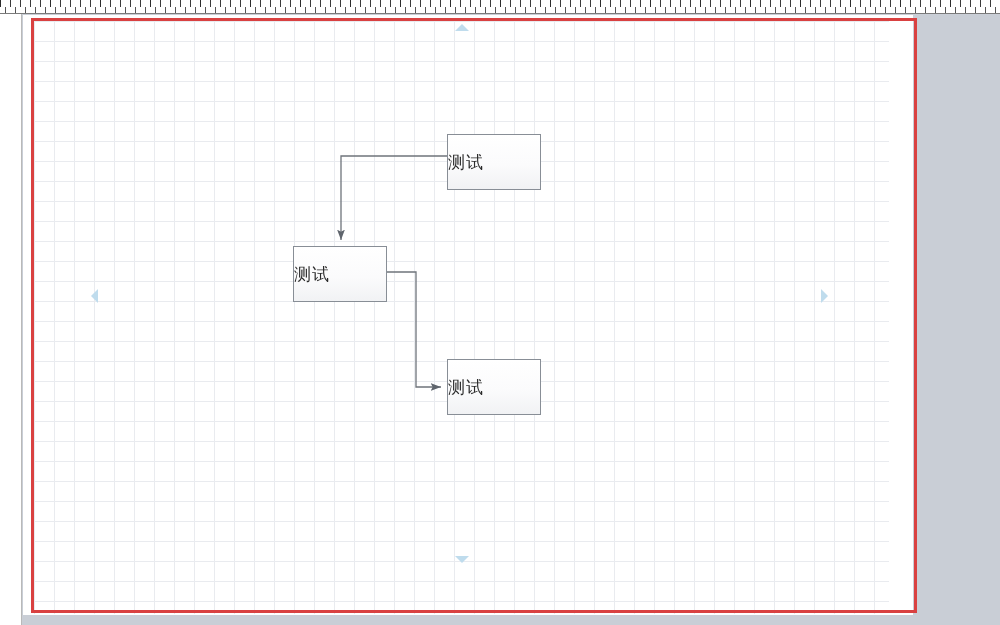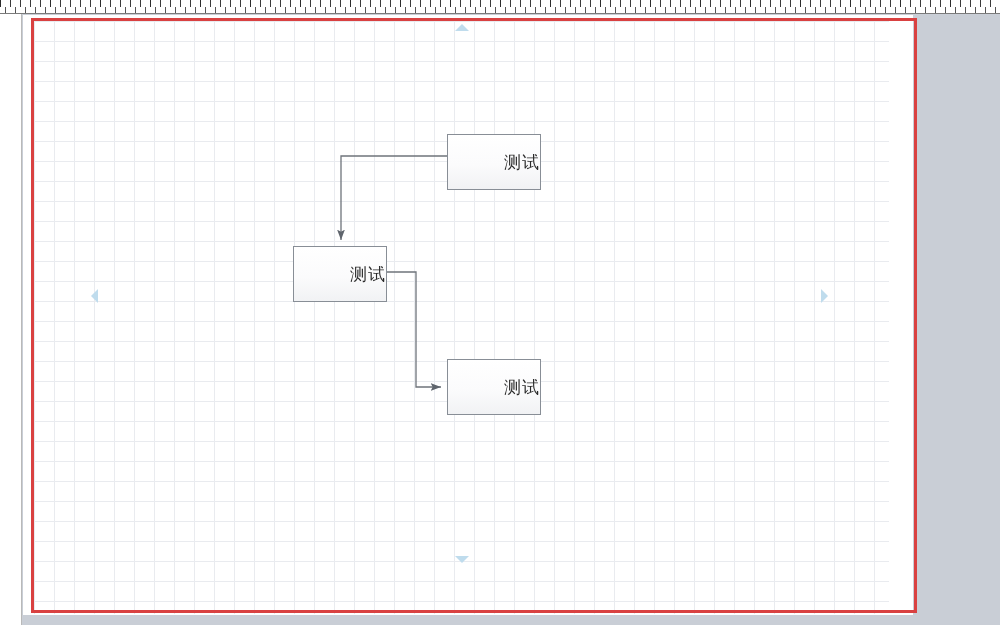--- a/index.html
+++ b/index.html
@@ -168,21 +168,21 @@
   }
 
   
   .node-box {
     position: absolute;
     box-sizing: border-box;
     border: 1px solid #888e96;
     background: linear-gradient(to bottom, #ffffff 0%, #fbfbfc 55%, #f1f2f4 100%);
     display: flex;
     align-items: center;
-    justify-content: flex-end;
+    justify-content: flex-start;
     color: #2b2b2b;
     font-family: "DejaVu Sans", "Liberation Sans", sans-serif;
     font-size: 17px;
     letter-spacing: 1px;
     pointer-events: auto;
   }
 </style>
 </head>
 <body>
 

